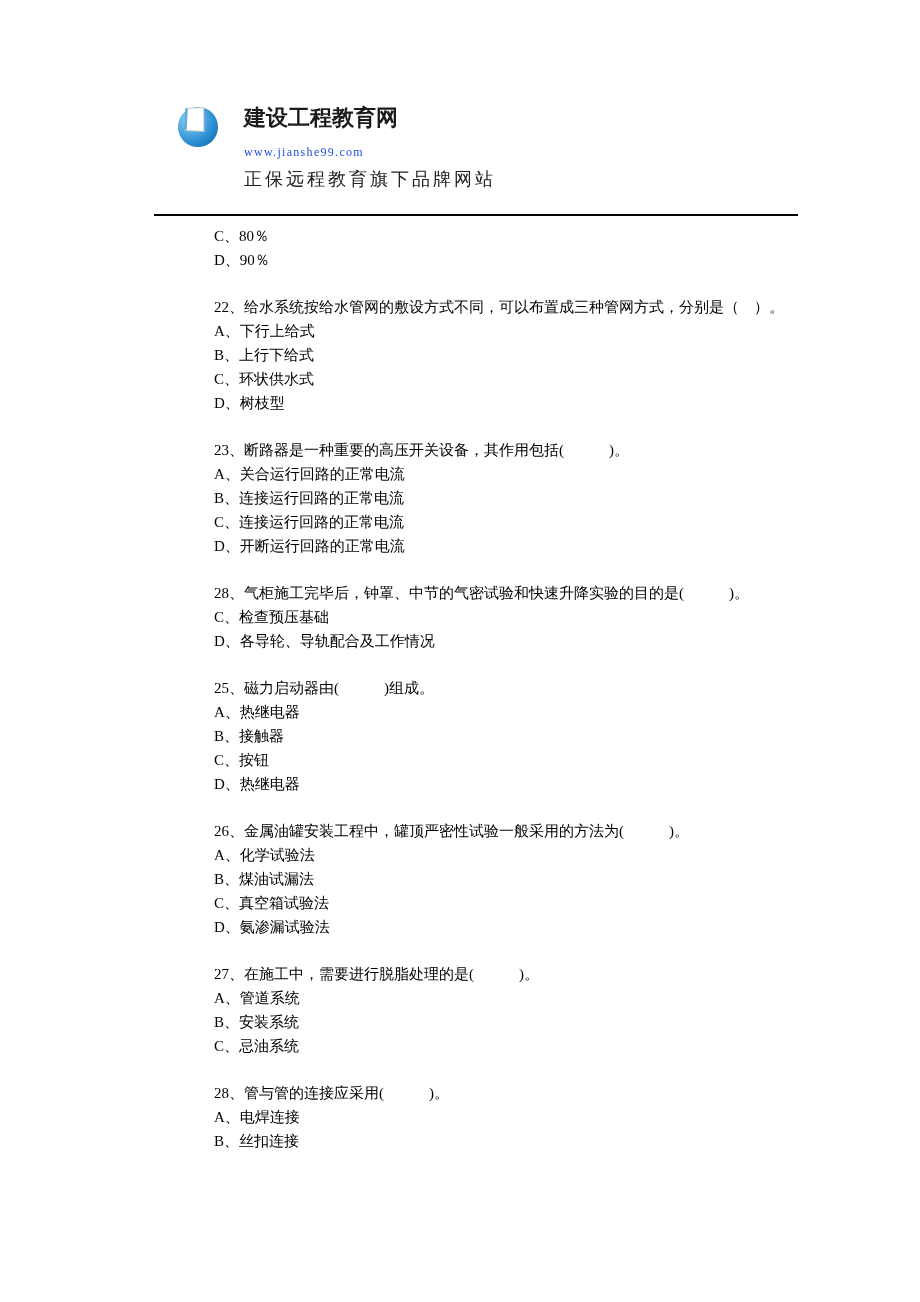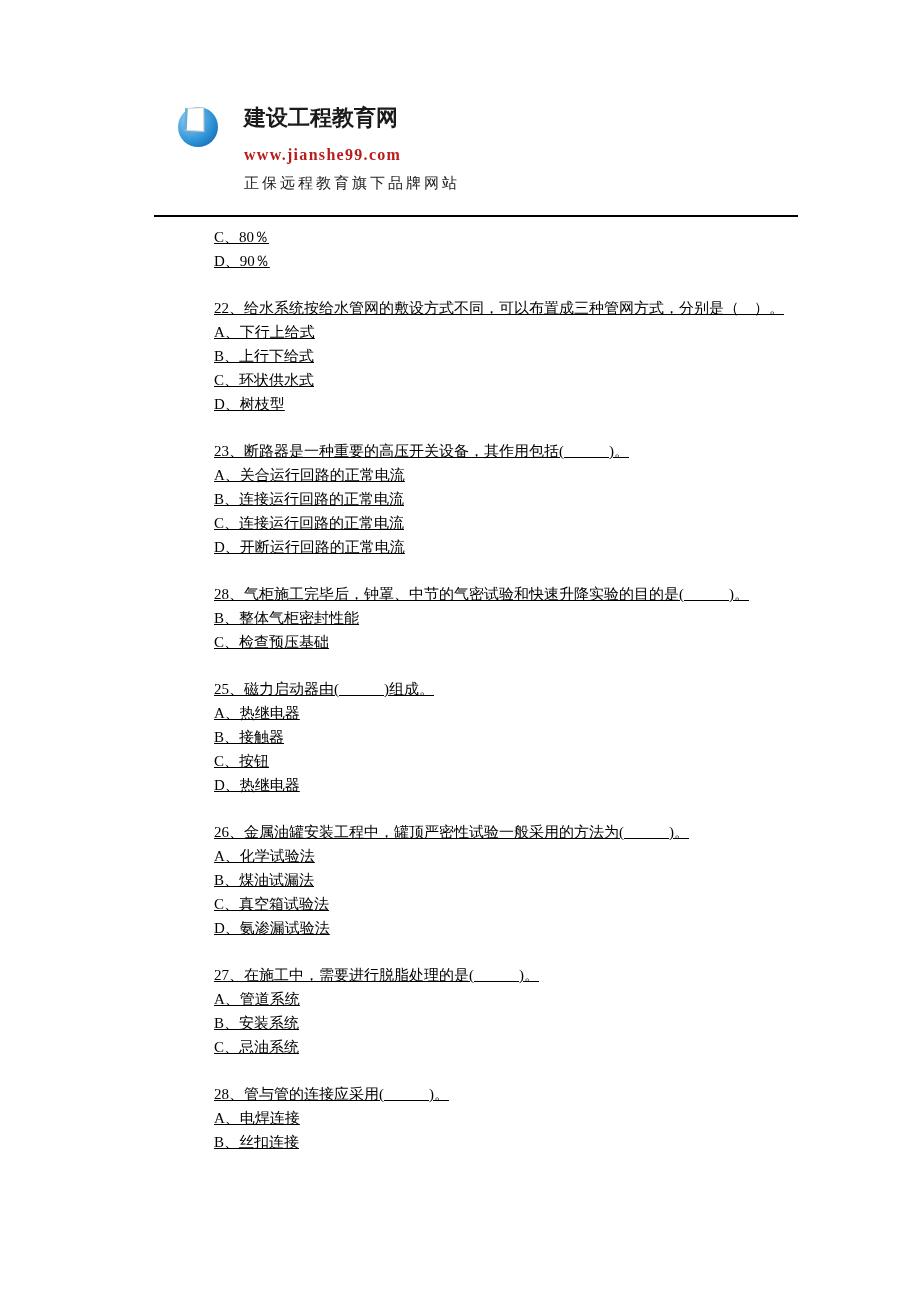--- a/index.html
+++ b/index.html
@@ -57,44 +57,42 @@
     }
     .logo-title {
       font-family: "SimHei", "黑体", sans-serif;
       font-weight: bold;
       font-size: 22px;
       color: #1b1b1b;
       letter-spacing: 0px;
     }
     .logo-url {
       font-family: "Times New Roman", serif;
-      font-size: 16px;
-      color: #b91c1c;
+      font-size: 12px;
+      color: #1d4ed8;
       letter-spacing: 1.3px;
-      font-weight: bold;
     }
     .logo-tagline {
       font-family: "SimHei", "黑体", sans-serif;
-      font-size: 15px;
+      font-size: 18px;
       color: #222;
       letter-spacing: 3px;
       margin-top: 1px;
     }
     .divider {
       border: none;
       border-top: 2px solid #000;
       margin: 4px 0 6px 0;
     }
     .content {
       padding-left: 52px;
     }
     .option, .question-stem {
       margin: 0;
       line-height: 1.6;
-      text-decoration: underline;
     }
     .question-block {
       margin-bottom: 23px;
     }
     .question-block:last-child {
       margin-bottom: 0;
     }
     .leading-options {
       margin-bottom: 23px;
     }
@@ -135,22 +133,22 @@
   <div class="question-block">
     <p class="question-stem">23、断路器是一种重要的高压开关设备，其作用包括(　　　)。</p>
     <p class="option">A、关合运行回路的正常电流</p>
     <p class="option">B、连接运行回路的正常电流</p>
     <p class="option">C、连接运行回路的正常电流</p>
     <p class="option">D、开断运行回路的正常电流</p>
   </div>
 
   <div class="question-block">
     <p class="question-stem">28、气柜施工完毕后，钟罩、中节的气密试验和快速升降实验的目的是(　　　)。</p>
-    <p class="option">B、整体气柜密封性能</p>
     <p class="option">C、检查预压基础</p>
+    <p class="option">D、各导轮、导轨配合及工作情况</p>
   </div>
 
   <div class="question-block">
     <p class="question-stem">25、磁力启动器由(　　　)组成。</p>
     <p class="option">A、热继电器</p>
     <p class="option">B、接触器</p>
     <p class="option">C、按钮</p>
     <p class="option">D、热继电器</p>
   </div>
 

